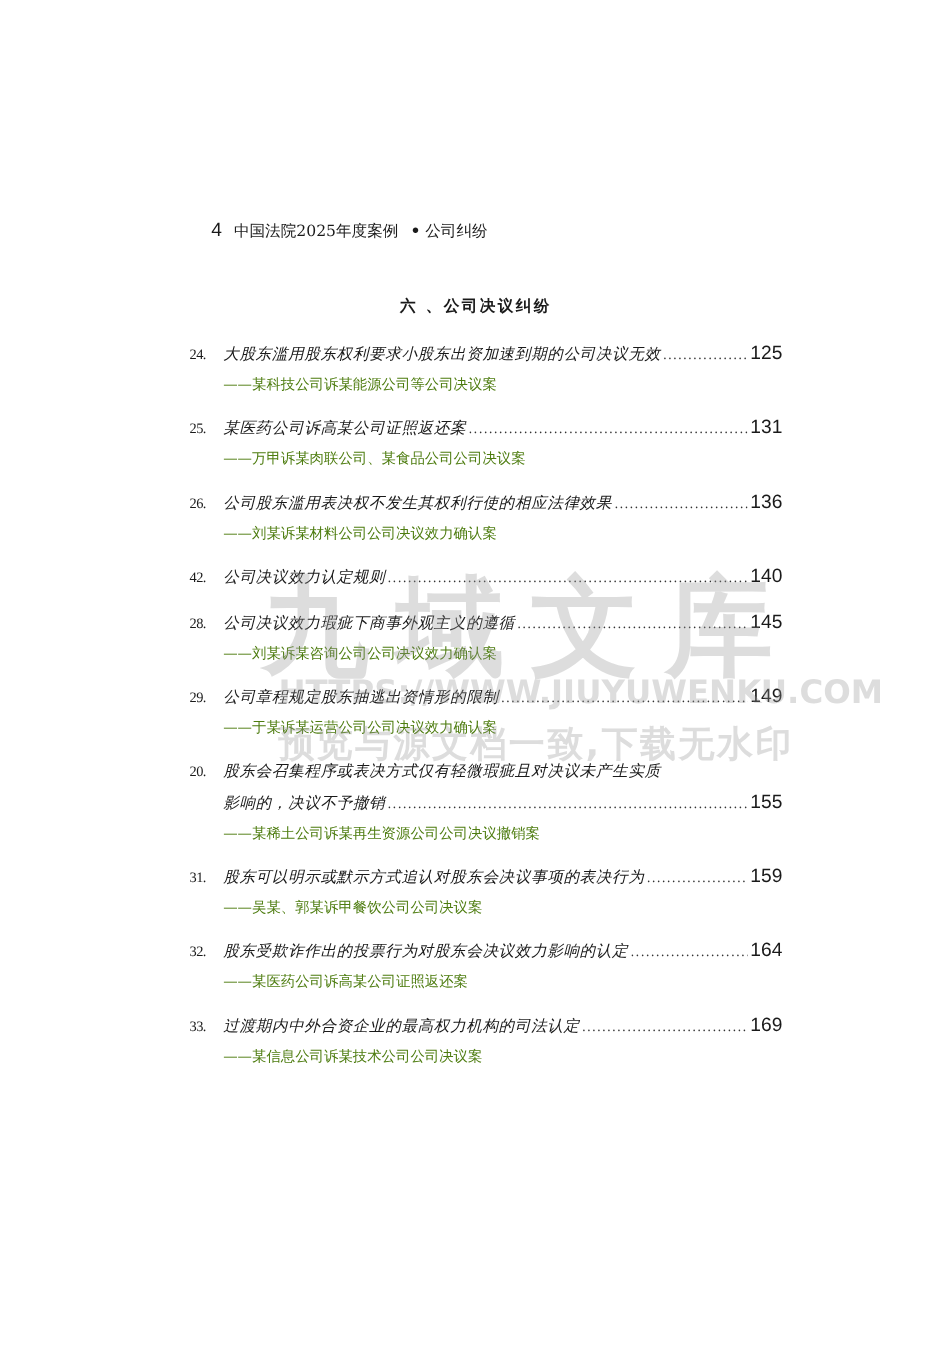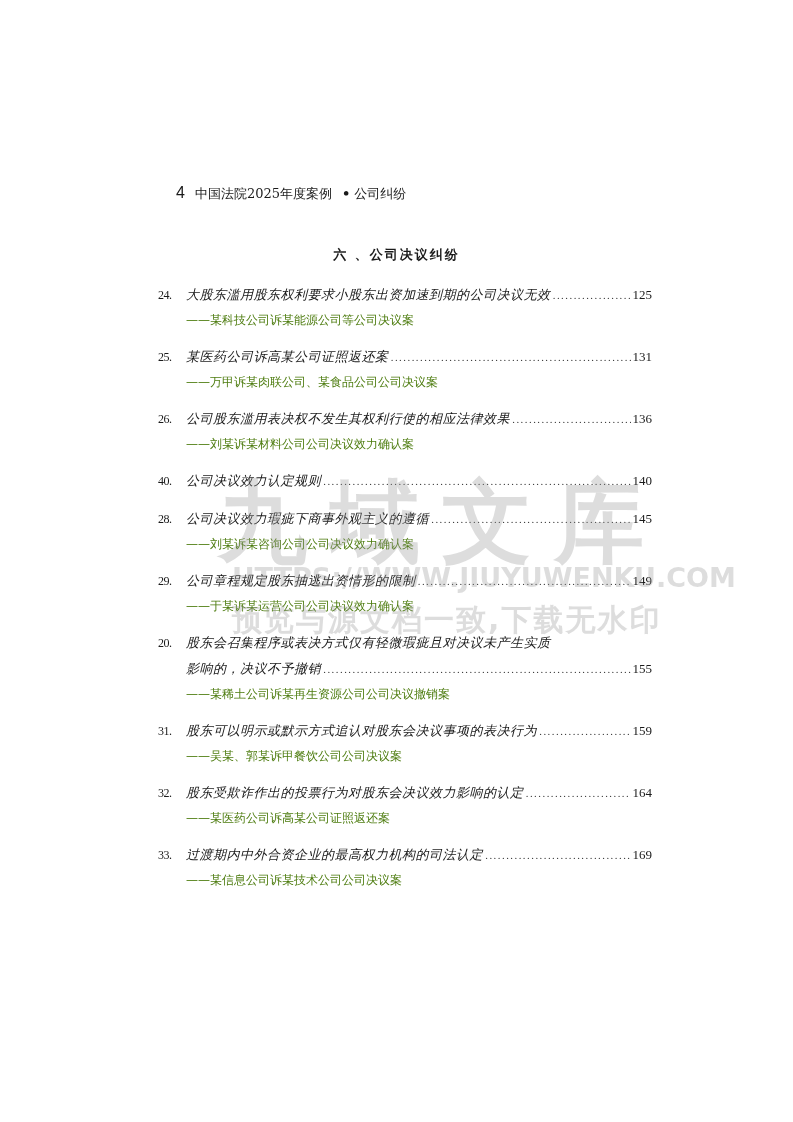--- a/index.html
+++ b/index.html
@@ -77,22 +77,22 @@
       white-space: nowrap;
       margin: 0 2px;
       font-size: 10px;
       letter-spacing: 1px;
       color: #333;
     }
     .dots::before {
       content: "........................................................................................................................................................................................................................";
     }
     .page {
-      font-family: Liberation Serif, serif;
-      font-size: 13px;
+      font-family: Liberation Sans, sans-serif;
+      font-size: 16px;
       flex: 0 0 auto;
     }
     .cont {
       padding-left: 28px;
     }
     .sub {
       height: 24px;
       line-height: 24px;
       padding-left: 28px;
       font-size: 12px;
@@ -166,21 +166,21 @@
         <span class="num">26.</span>
         <span class="title">公司股东滥用表决权不发生其权利行使的相应法律效果</span>
         <span class="dots"></span>
         <span class="page">136</span>
       </div>
     <div class="sub">——刘某诉某材料公司公司决议效力确认案</div>
   </div>
 
   <div class="entry">
     <div class="line">
-        <span class="num">40.</span>
+        <span class="num">42.</span>
         <span class="title">公司决议效力认定规则</span>
         <span class="dots"></span>
         <span class="page">140</span>
       </div>
   </div>
 
   <div class="entry">
     <div class="line">
         <span class="num">28.</span>
         <span class="title">公司决议效力瑕疵下商事外观主义的遵循</span>

